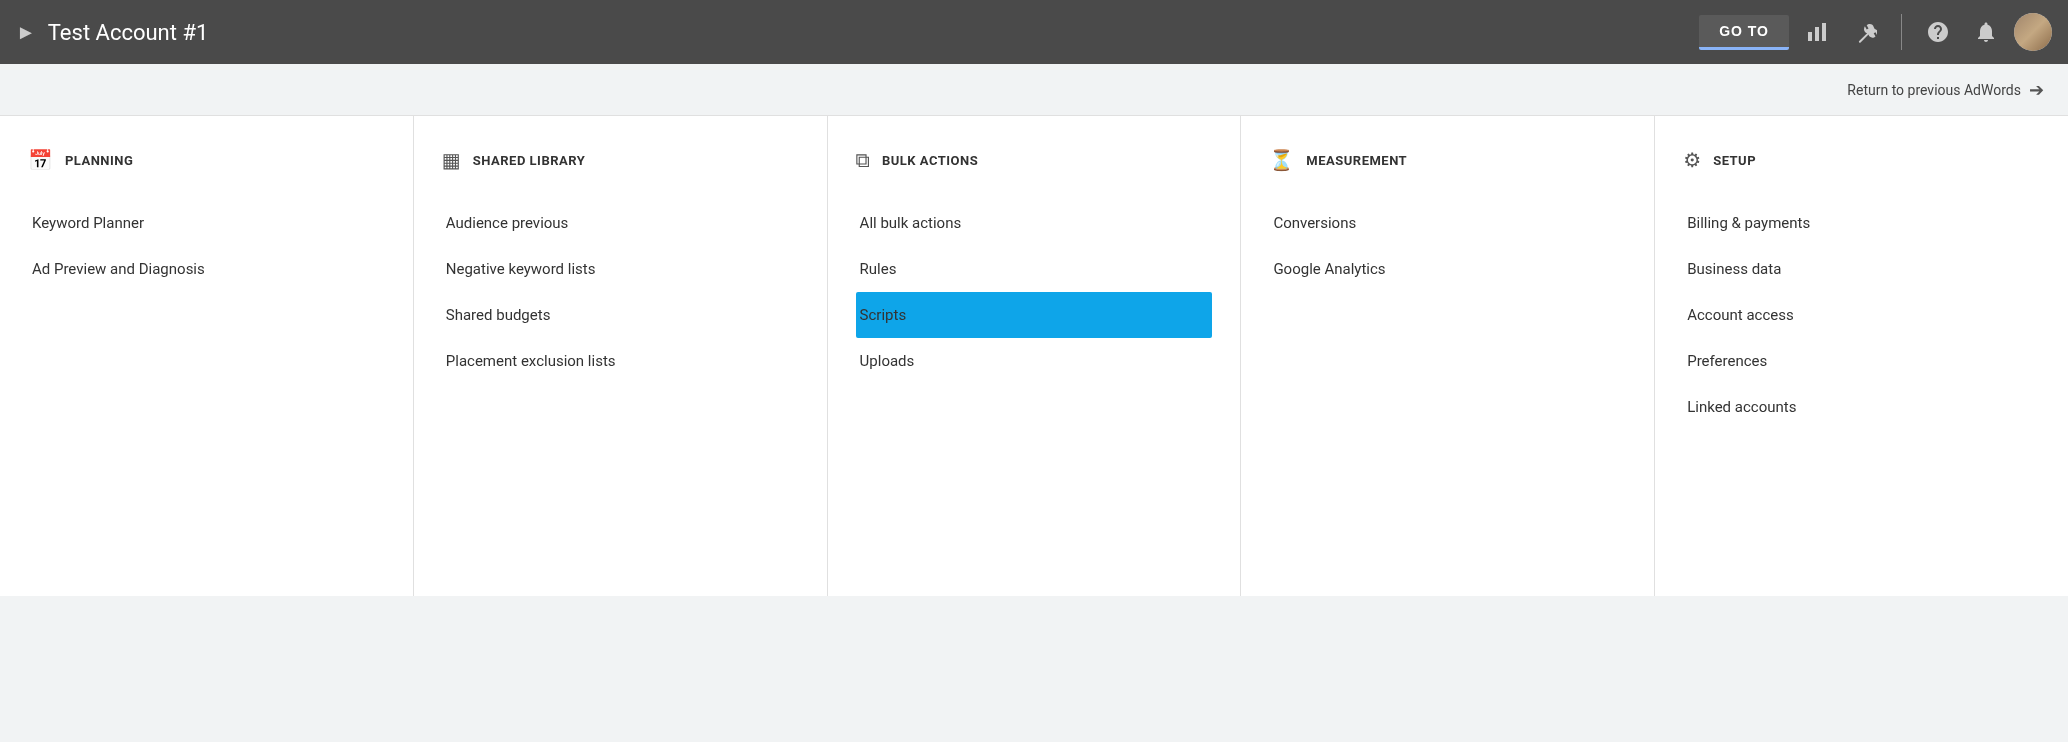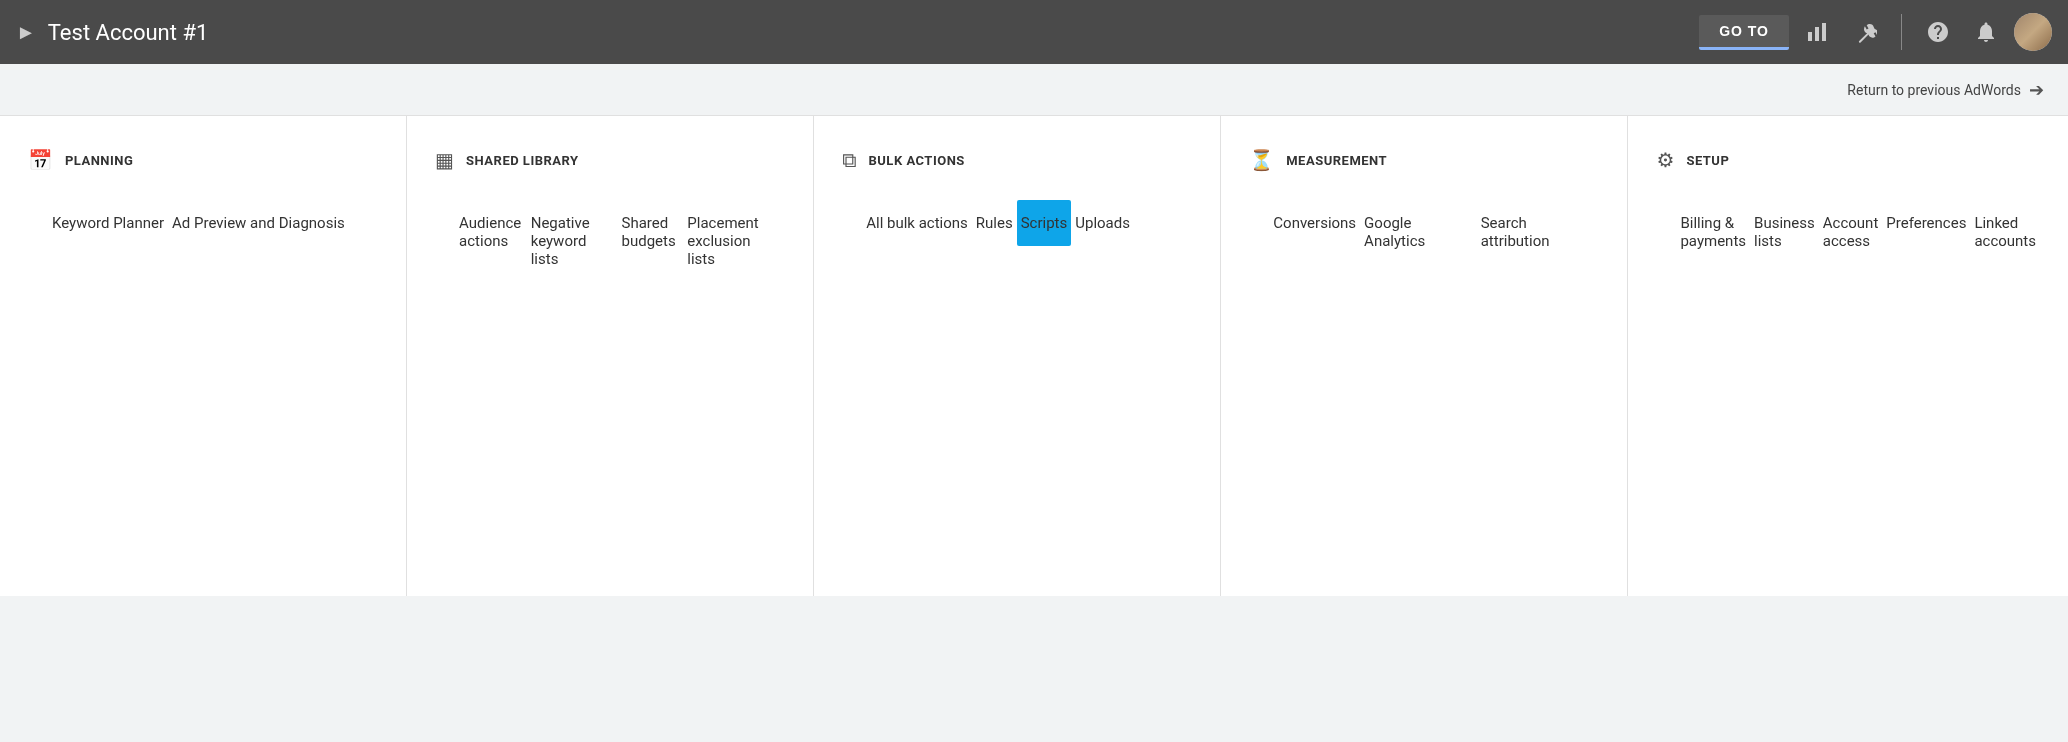--- a/index.html
+++ b/index.html
@@ -133,23 +133,22 @@
     }
     .section-title {
       font-size: 13px;
       font-weight: 700;
       color: #333;
       letter-spacing: 0.5px;
       text-transform: uppercase;
     }
     .menu-items {
       display: flex;
-      flex-direction: row;
+      flex-direction: column;
       gap: 0;
-      margin-left: 20px;
     }
     .menu-item {
       font-size: 15px;
       color: #333;
       padding: 14px 4px;
       cursor: pointer;
       text-decoration: none;
       display: block;
       border-radius: 2px;
     }
@@ -213,21 +212,21 @@
         <a class="menu-item">Keyword Planner</a>
         <a class="menu-item">Ad Preview and Diagnosis</a>
       </div>
     </div>
     <div class="menu-section">
       <div class="section-header">
         <span class="section-icon">▦</span>
         <span class="section-title">SHARED LIBRARY</span>
       </div>
       <div class="menu-items">
-        <a class="menu-item">Audience actions</a>
+        <a class="menu-item">Audience previous</a>
         <a class="menu-item">Negative keyword lists</a>
         <a class="menu-item">Shared budgets</a>
         <a class="menu-item">Placement exclusion lists</a>
       </div>
     </div>
     <div class="menu-section">
       <div class="section-header">
         <span class="section-icon">⧉</span>
         <span class="section-title">BULK ACTIONS</span>
       </div>
@@ -239,29 +238,28 @@
       </div>
     </div>
     <div class="menu-section">
       <div class="section-header">
         <span class="section-icon">⏳</span>
         <span class="section-title">MEASUREMENT</span>
       </div>
       <div class="menu-items">
         <a class="menu-item">Conversions</a>
         <a class="menu-item">Google Analytics</a>
-        <a class="menu-item">Search attribution</a>
       </div>
     </div>
     <div class="menu-section">
       <div class="section-header">
         <span class="section-icon">⚙</span>
         <span class="section-title">SETUP</span>
       </div>
       <div class="menu-items">
         <a class="menu-item">Billing &amp; payments</a>
-        <a class="menu-item">Business lists</a>
+        <a class="menu-item">Business data</a>
         <a class="menu-item">Account access</a>
         <a class="menu-item">Preferences</a>
         <a class="menu-item">Linked accounts</a>
       </div>
     </div>
   </div>
 
 </body></html>

